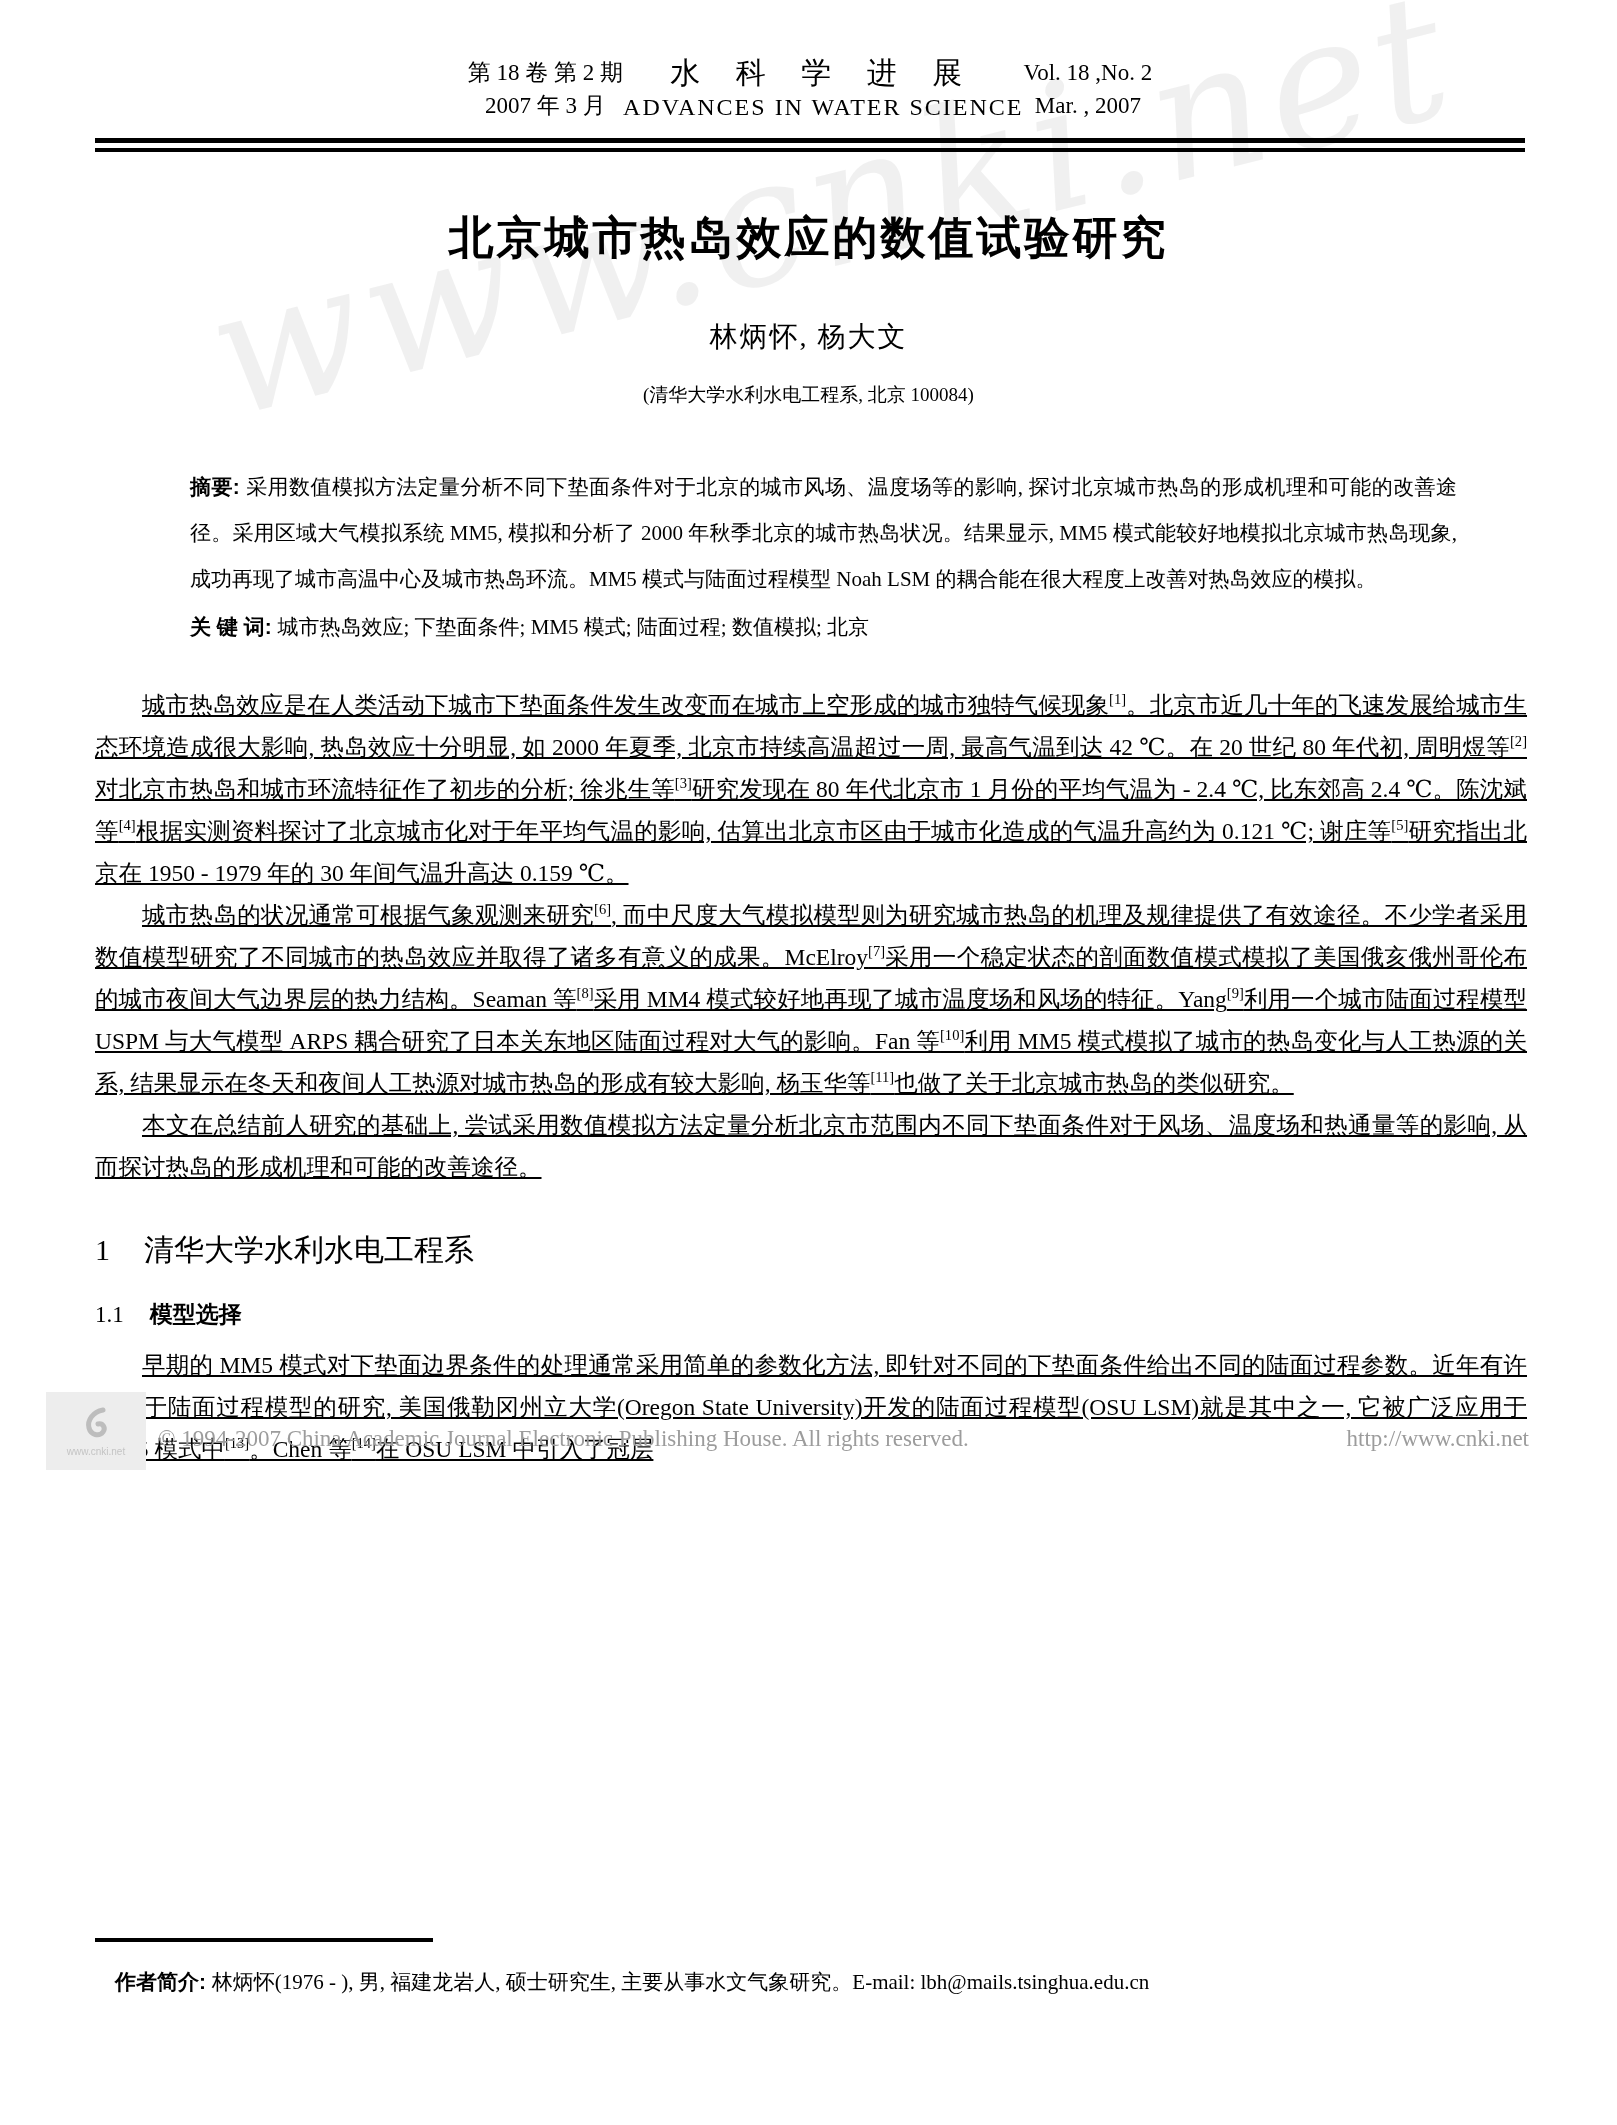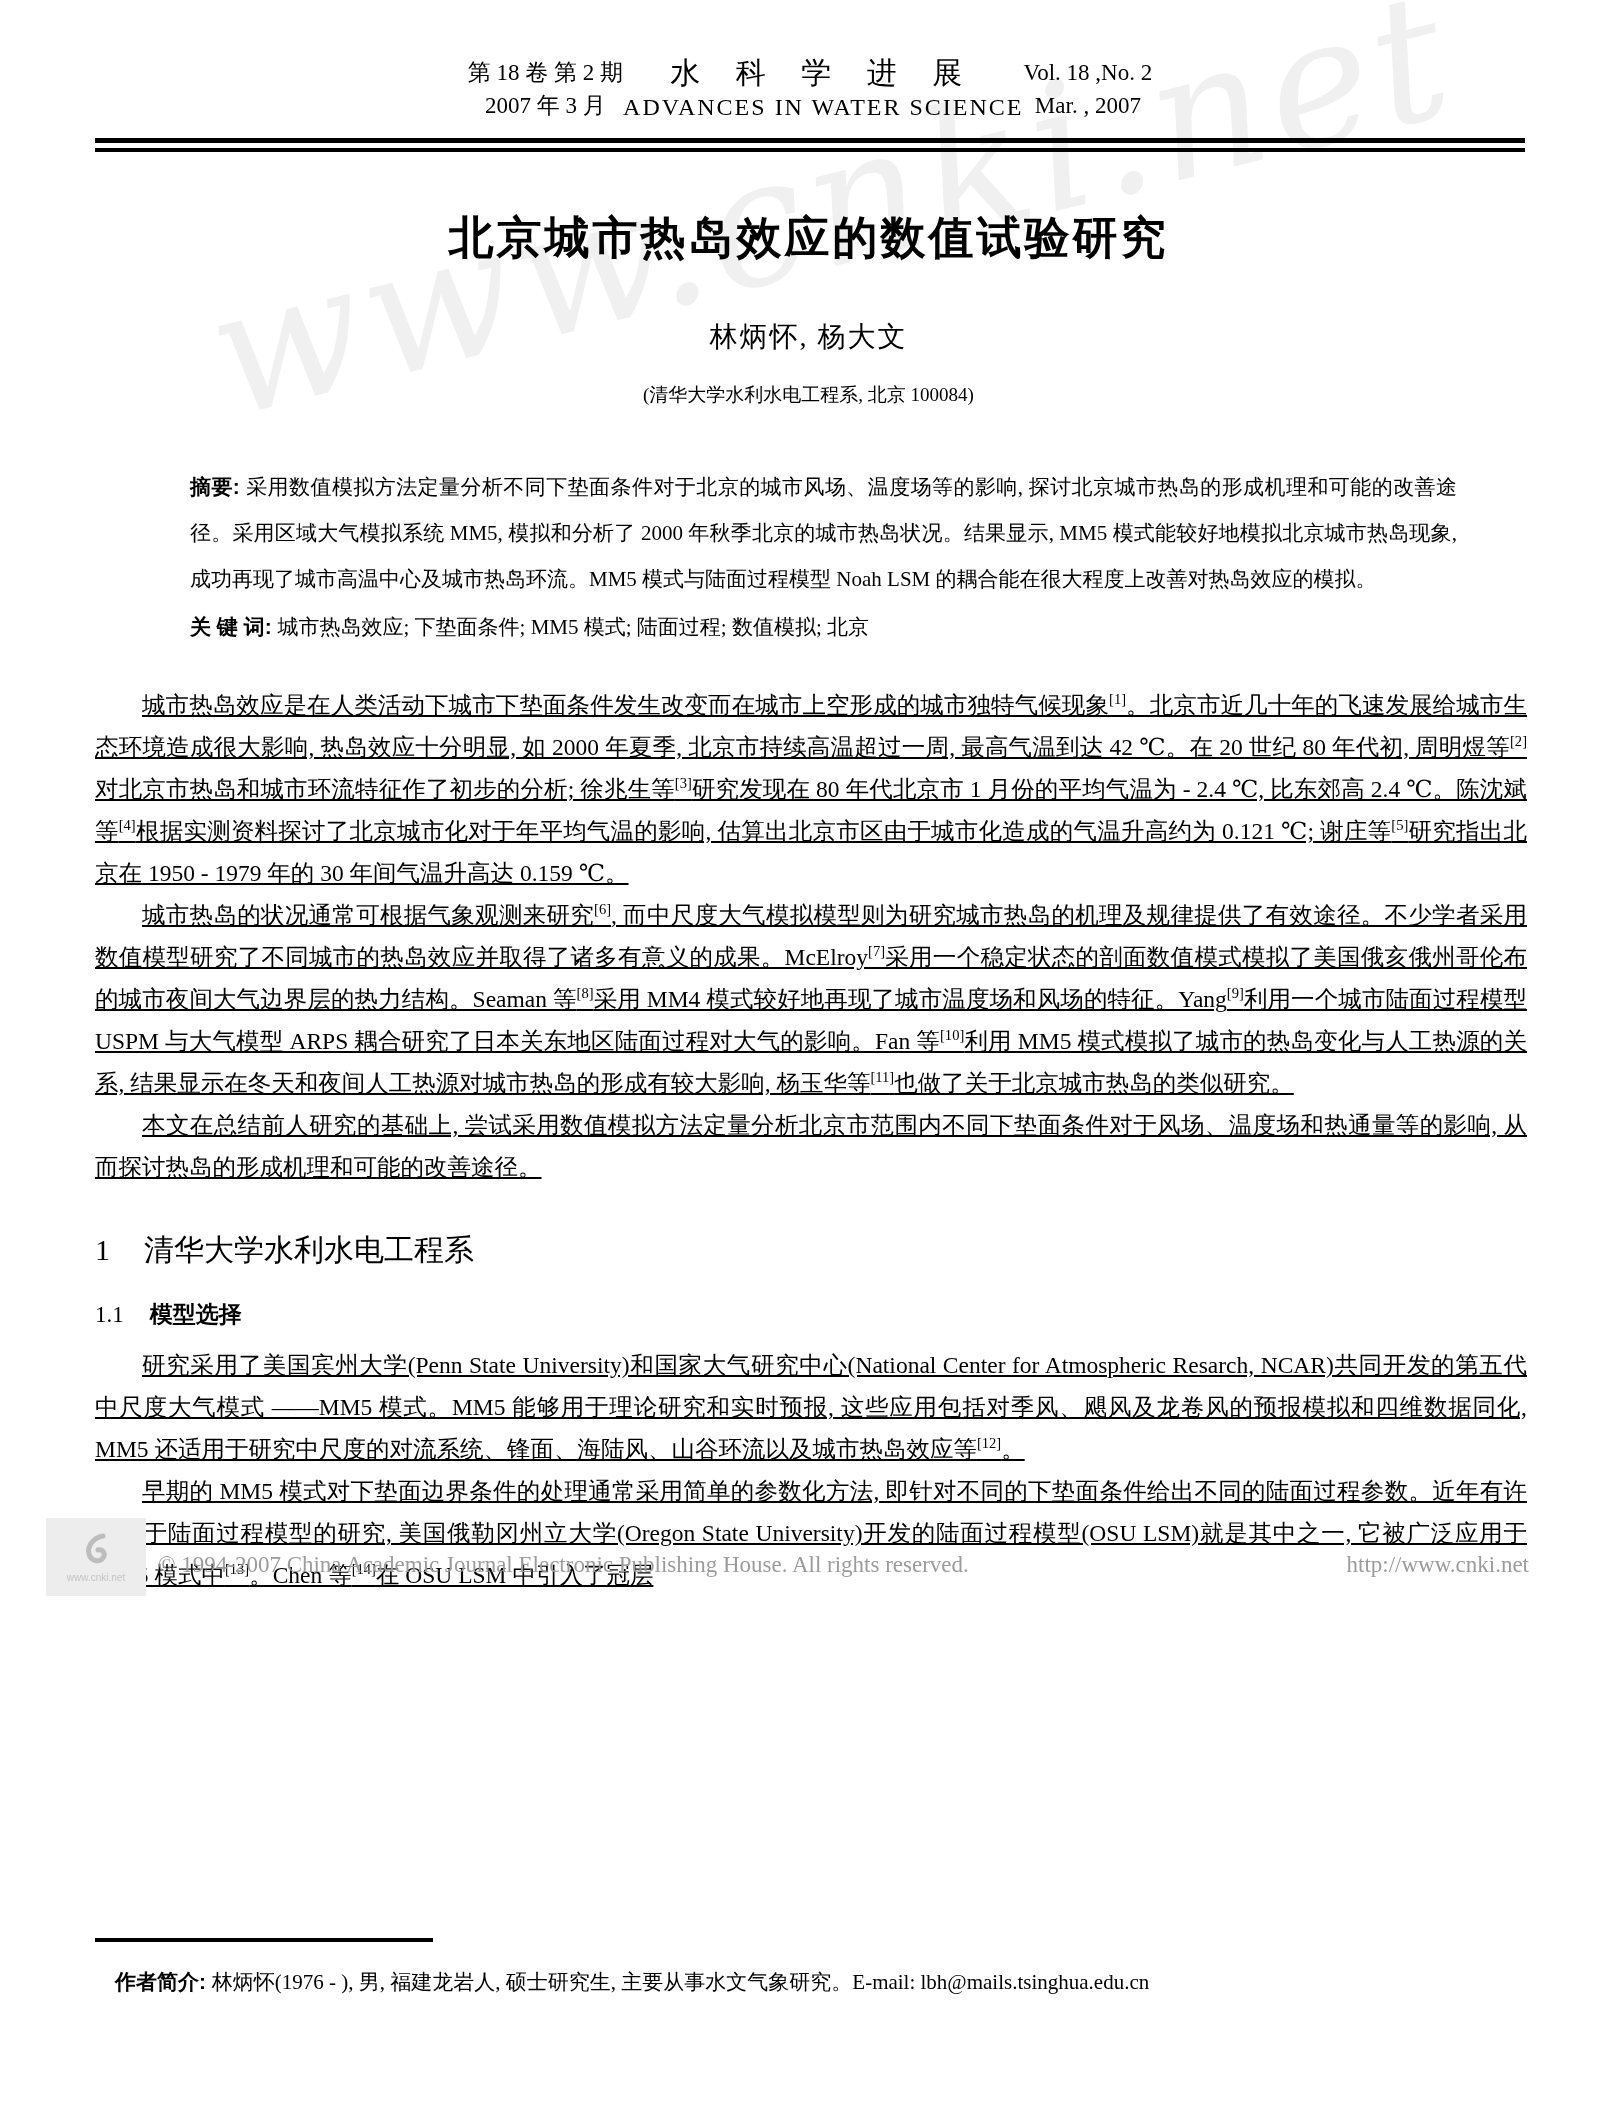--- a/index.html
+++ b/index.html
@@ -160,21 +160,20 @@
 
     <div class="body-text">
       <p>城市热岛效应是在人类活动下城市下垫面条件发生改变而在城市上空形成的城市独特气候现象<sup>[1]</sup>。北京市近几十年的飞速发展给城市生态环境造成很大影响, 热岛效应十分明显, 如 2000 年夏季, 北京市持续高温超过一周, 最高气温到达 42 ℃。在 20 世纪 80 年代初, 周明煜等<sup>[2]</sup>对北京市热岛和城市环流特征作了初步的分析; 徐兆生等<sup>[3]</sup>研究发现在 80 年代北京市 1 月份的平均气温为 - 2.4 ℃, 比东郊高 2.4 ℃。陈沈斌等<sup>[4]</sup>根据实测资料探讨了北京城市化对于年平均气温的影响, 估算出北京市区由于城市化造成的气温升高约为 0.121 ℃; 谢庄等<sup>[5]</sup>研究指出北京在 1950 - 1979 年的 30 年间气温升高达 0.159 ℃。</p>
       <p>城市热岛的状况通常可根据气象观测来研究<sup>[6]</sup>, 而中尺度大气模拟模型则为研究城市热岛的机理及规律提供了有效途径。不少学者采用数值模型研究了不同城市的热岛效应并取得了诸多有意义的成果。McElroy<sup>[7]</sup>采用一个稳定状态的剖面数值模式模拟了美国俄亥俄州哥伦布的城市夜间大气边界层的热力结构。Seaman 等<sup>[8]</sup>采用 MM4 模式较好地再现了城市温度场和风场的特征。Yang<sup>[9]</sup>利用一个城市陆面过程模型 USPM 与大气模型 ARPS 耦合研究了日本关东地区陆面过程对大气的影响。Fan 等<sup>[10]</sup>利用 MM5 模式模拟了城市的热岛变化与人工热源的关系, 结果显示在冬天和夜间人工热源对城市热岛的形成有较大影响, 杨玉华等<sup>[11]</sup>也做了关于北京城市热岛的类似研究。</p>
       <p>本文在总结前人研究的基础上, 尝试采用数值模拟方法定量分析北京市范围内不同下垫面条件对于风场、温度场和热通量等的影响, 从而探讨热岛的形成机理和可能的改善途径。</p>
 
       <h2 class="sec"><span class="sec-num">1</span><span>清华大学水利水电工程系</span></h2>
 
       <h3 class="subsec"><span class="subsec-num">1.1</span><span>模型选择</span></h3>
 
-      <p>研究采用了美国宾州大学(Penn State University)和国家大气研究中心(National Center for Atmospheric Resarch, NCAR)共同开发的第五代中尺度大气模式 ——MM5 模式。MM5 能够用于理论研究和实时预报, 这些应用包括对季风、飓风及龙卷风的预报模拟和四维数据同化, MM5 还适用于研究中尺度的对流系统、锋面、海陆风、山谷环流以及城市热岛效应等<sup>[12]</sup>。</p>
       <p>早期的 MM5 模式对下垫面边界条件的处理通常采用简单的参数化方法, 即针对不同的下垫面条件给出不同的陆面过程参数。近年有许多关于陆面过程模型的研究, 美国俄勒冈州立大学(Oregon State University)开发的陆面过程模型(OSU LSM)就是其中之一, 它被广泛应用于 MM5 模式中<sup>[13]</sup>。Chen 等<sup>[14]</sup>在 OSU LSM 中引入了冠层</p>
     </div>
 
     <div class="footnote">
       <div class="fn-rule"></div>
       <p><span class="lbl">作者简介: </span><span>林炳怀(1976 - ), 男, 福建龙岩人, 硕士研究生, 主要从事水文气象研究。E-mail: lbh@mails.tsinghua.edu.cn</span></p>
     </div>
 
     <div class="cnki-logo">
       <svg width="34" height="38" viewBox="0 0 34 38">

